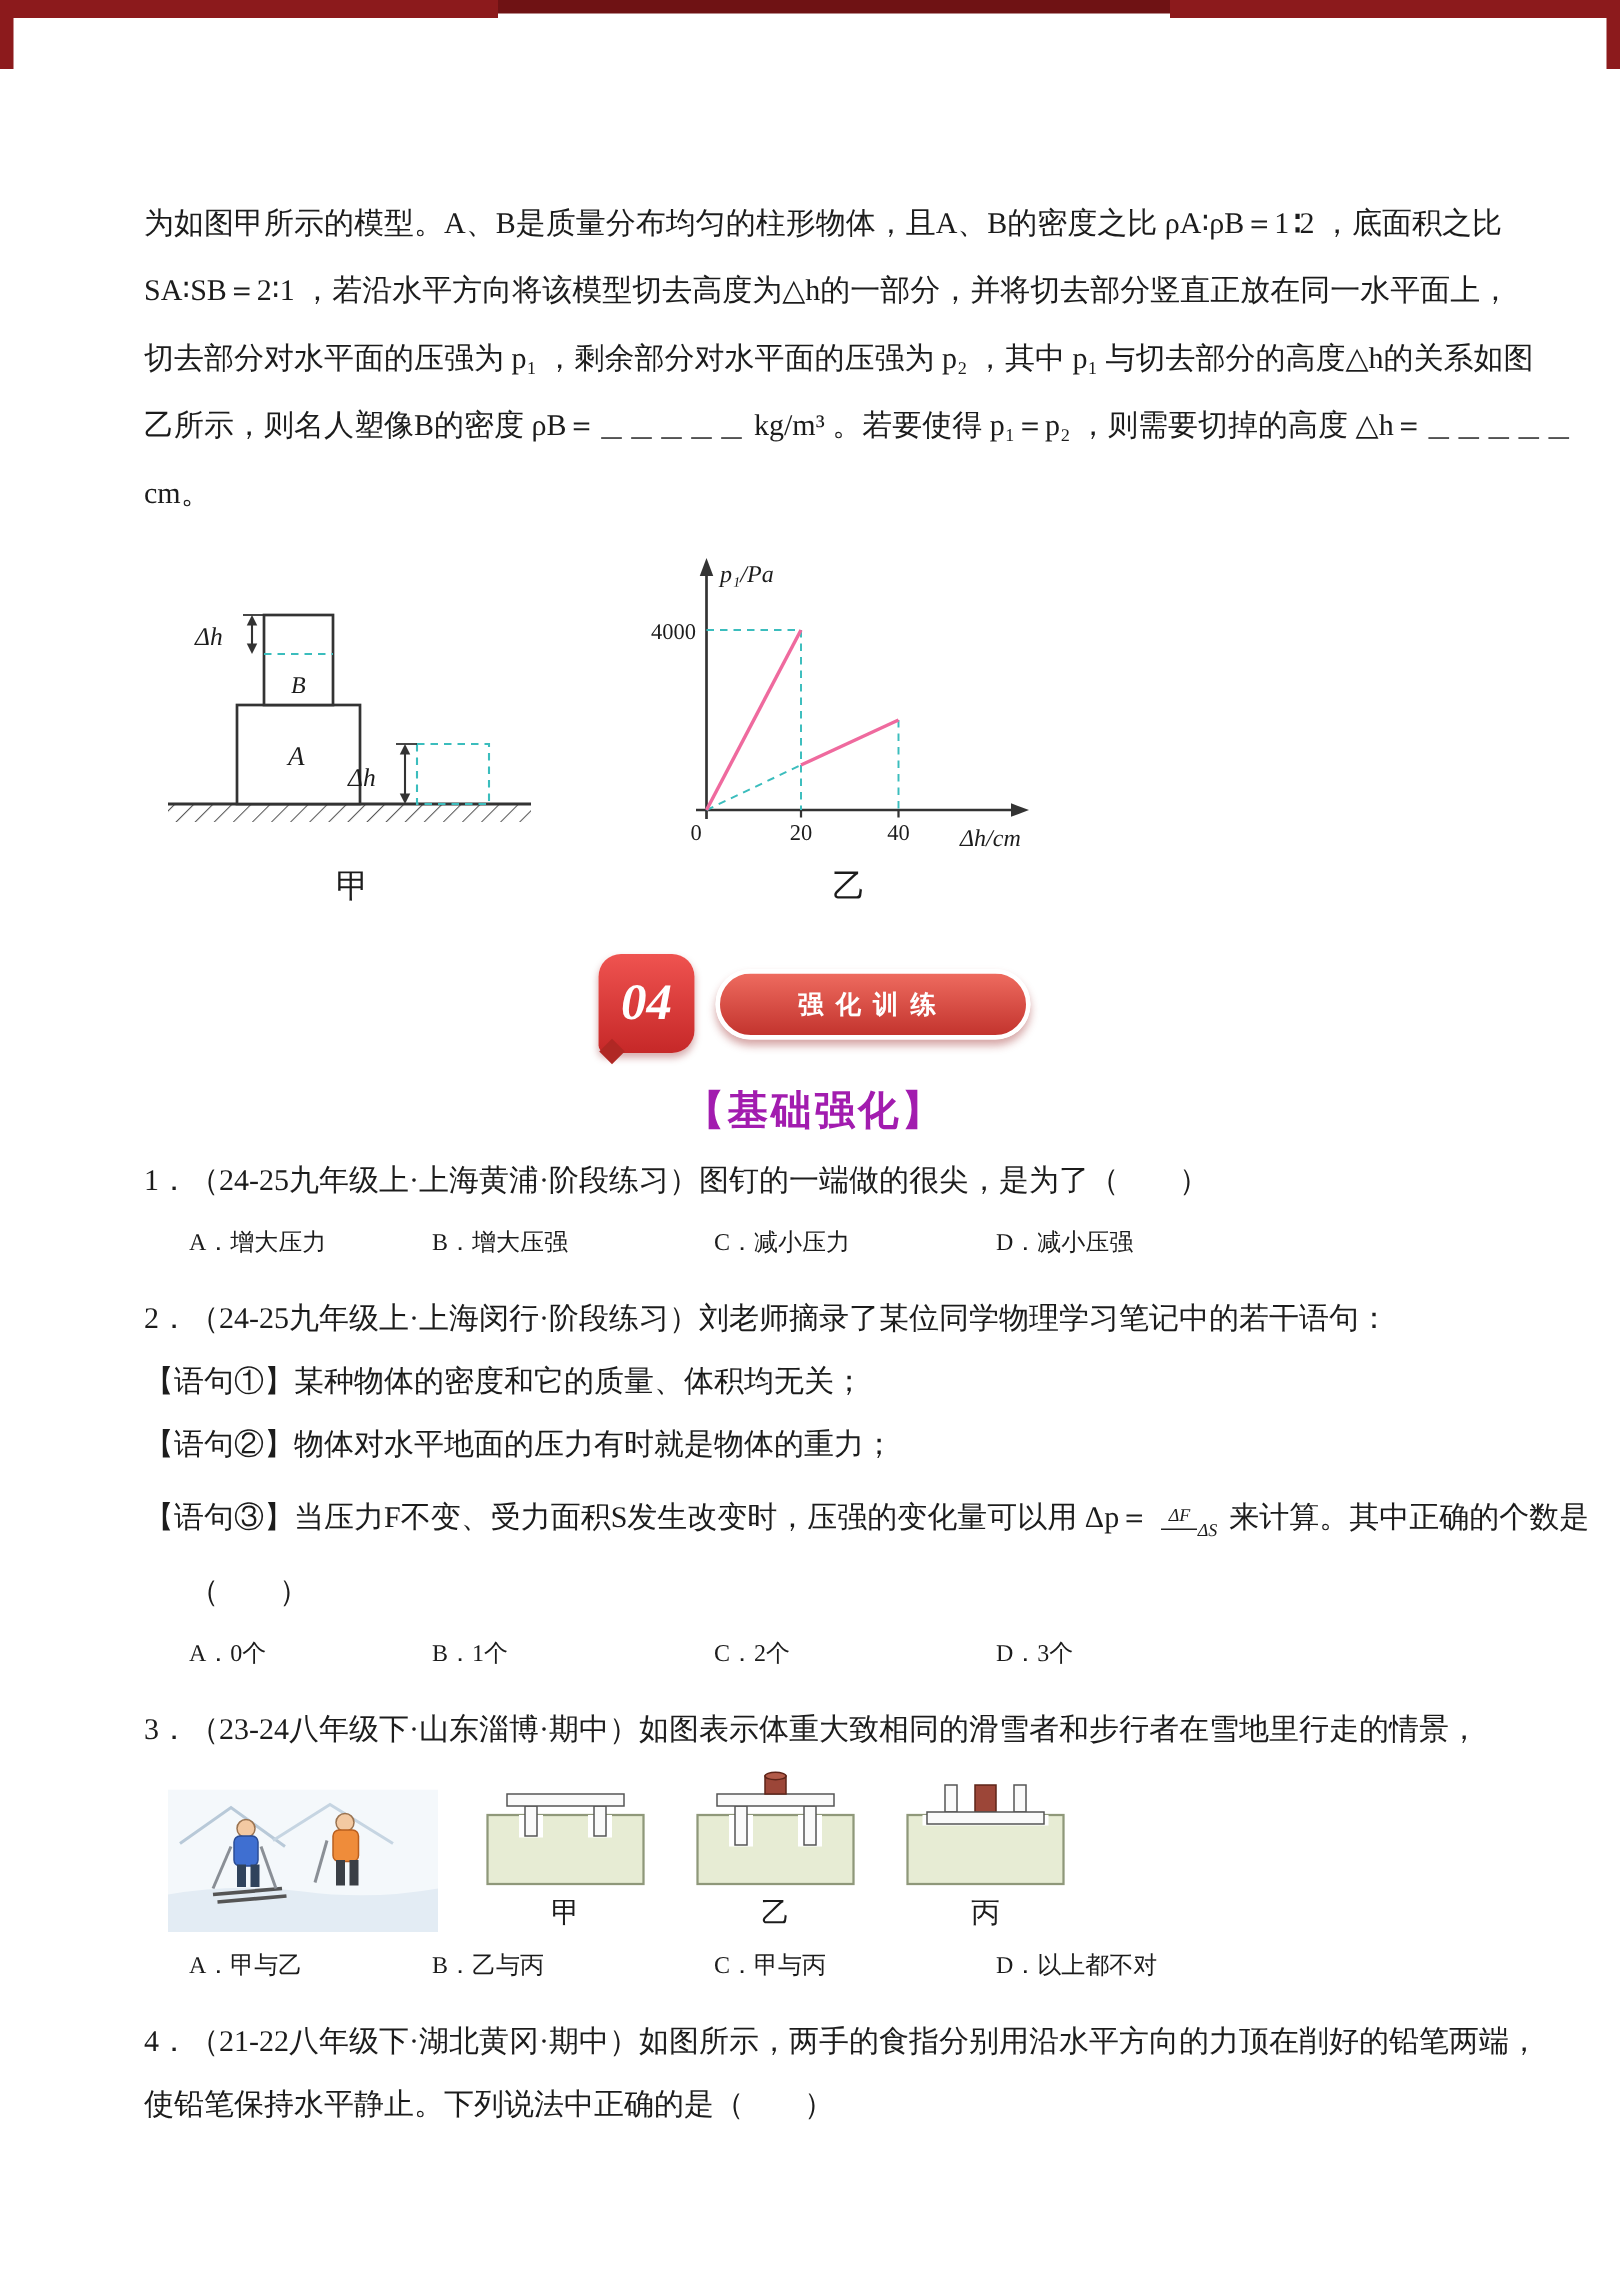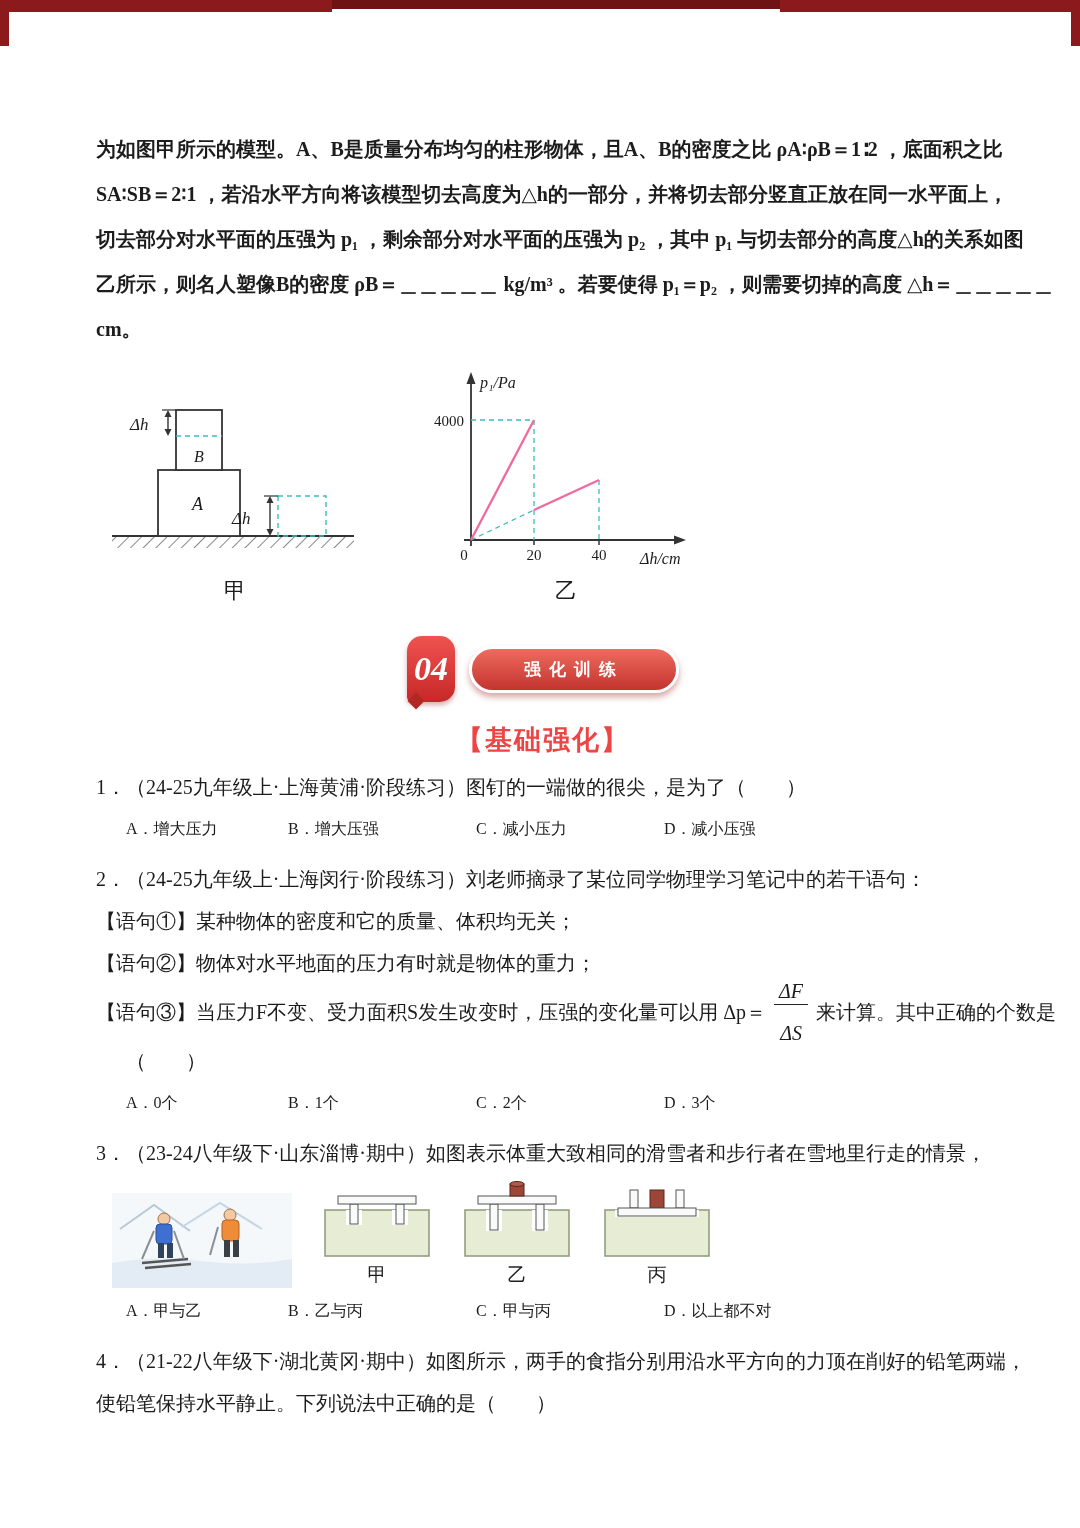--- a/index.html
+++ b/index.html
@@ -13,63 +13,63 @@
   
   .deco { position:absolute; background:#8c1a1c; }
   .deco-tl { left:0; top:0; width:332px; height:12px; }
   .deco-tr { right:0; top:0; width:300px; height:12px; }
   .deco-le { left:0; top:0; width:9px; height:46px; }
   .deco-re { right:0; top:0; width:9px; height:46px; }
   .deco-bottom { left:0; bottom:0; width:100%; height:9px; background:#6f1214; }
 
   .content { position:relative; padding:118px 90px 0 96px; }
 
-  .pline { height:45px; line-height:45px; font-size:20px; white-space:nowrap;font-weight:bold; }
+  .pline { height:45px; line-height:45px; font-size:20px; white-space:nowrap; }
 
   .figrow { display:flex; align-items:flex-end; margin-top:10px; margin-left:4px; }
   .figblock { display:flex; flex-direction:column; align-items:center; }
   .figblock + .figblock { margin-left:46px; }
   .figcap { font-size:22px; margin-top:2px; }
 
   .badge-row { display:flex; justify-content:center; align-items:center; margin-top:30px; }
   .badge-num {
-    position:relative; width:48px; height:66px;
+    position:relative; width:64px; height:66px;
     background:linear-gradient(180deg,#ef5350,#c62828);
     border-radius:15px 15px 15px 5px;
     display:flex; align-items:center; justify-content:center;
     color:#fff; font-weight:bold; font-style:italic; font-size:34px;
     box-shadow:0 3px 5px rgba(140,26,28,.35); z-index:2;
   }
   .badge-num::after {
     content:""; position:absolute; left:3px; bottom:-5px;
     width:12px; height:12px; background:#b02824; transform:rotate(45deg); z-index:-1;
   }
   .badge-pill {
     margin-left:14px; padding:9px 52px;
     background:linear-gradient(180deg,#ee6b5f,#c3342e);
     border:3px solid #ffffff; border-radius:999px;
     color:#ffffff; font-weight:bold; font-size:17px; letter-spacing:8px;
     box-shadow:0 4px 6px rgba(150,30,30,.4);
     font-family:"Liberation Sans","DejaVu Sans",sans-serif;
   }
   .sub-heading {
     margin-top:20px; text-align:center;
-    color:#ef4444; font-size:27px; font-weight:bold; letter-spacing:2px;
+    color:#a21caf; font-size:27px; font-weight:bold; letter-spacing:2px;
   }
 
   .question { margin-top:8px; }
   .qline { min-height:42px; line-height:42px; font-size:20px; white-space:nowrap; }
   .opts { display:flex; padding-left:30px; height:42px; line-height:42px; font-size:16px; }
   .opts .opt { width:188px; white-space:nowrap; }
   .opts .opt:first-child { width:162px; }
   .opts .opt:last-child { width:auto; }
 
   .frac-line { display:flex; align-items:center; height:56px; white-space:nowrap; }
-  .frac { display:inline-flex; flex-direction:column; align-items:center;
-          margin:0 8px; font-style:italic; font-size:20px; line-height:1.15; }
+  .frac { display:inline-flex; flex-direction:row; align-items:center;
+          margin:0 8px; font-style:italic; font-size:12px; line-height:1.15; }
   .frac .num { border-bottom:1.6px solid #222; padding:0 5px 1px; }
   .frac .den { padding-top:17px; }
 
   .blank-line { padding-left:30px; }
 
   .q3-figs { display:flex; align-items:flex-end; margin:6px 0 2px 16px; }
   .q3-figblock { display:flex; flex-direction:column; align-items:center; margin-right:30px; }
   .q3-label { font-size:19px; margin-top:2px; }
 </style>
 </head>

